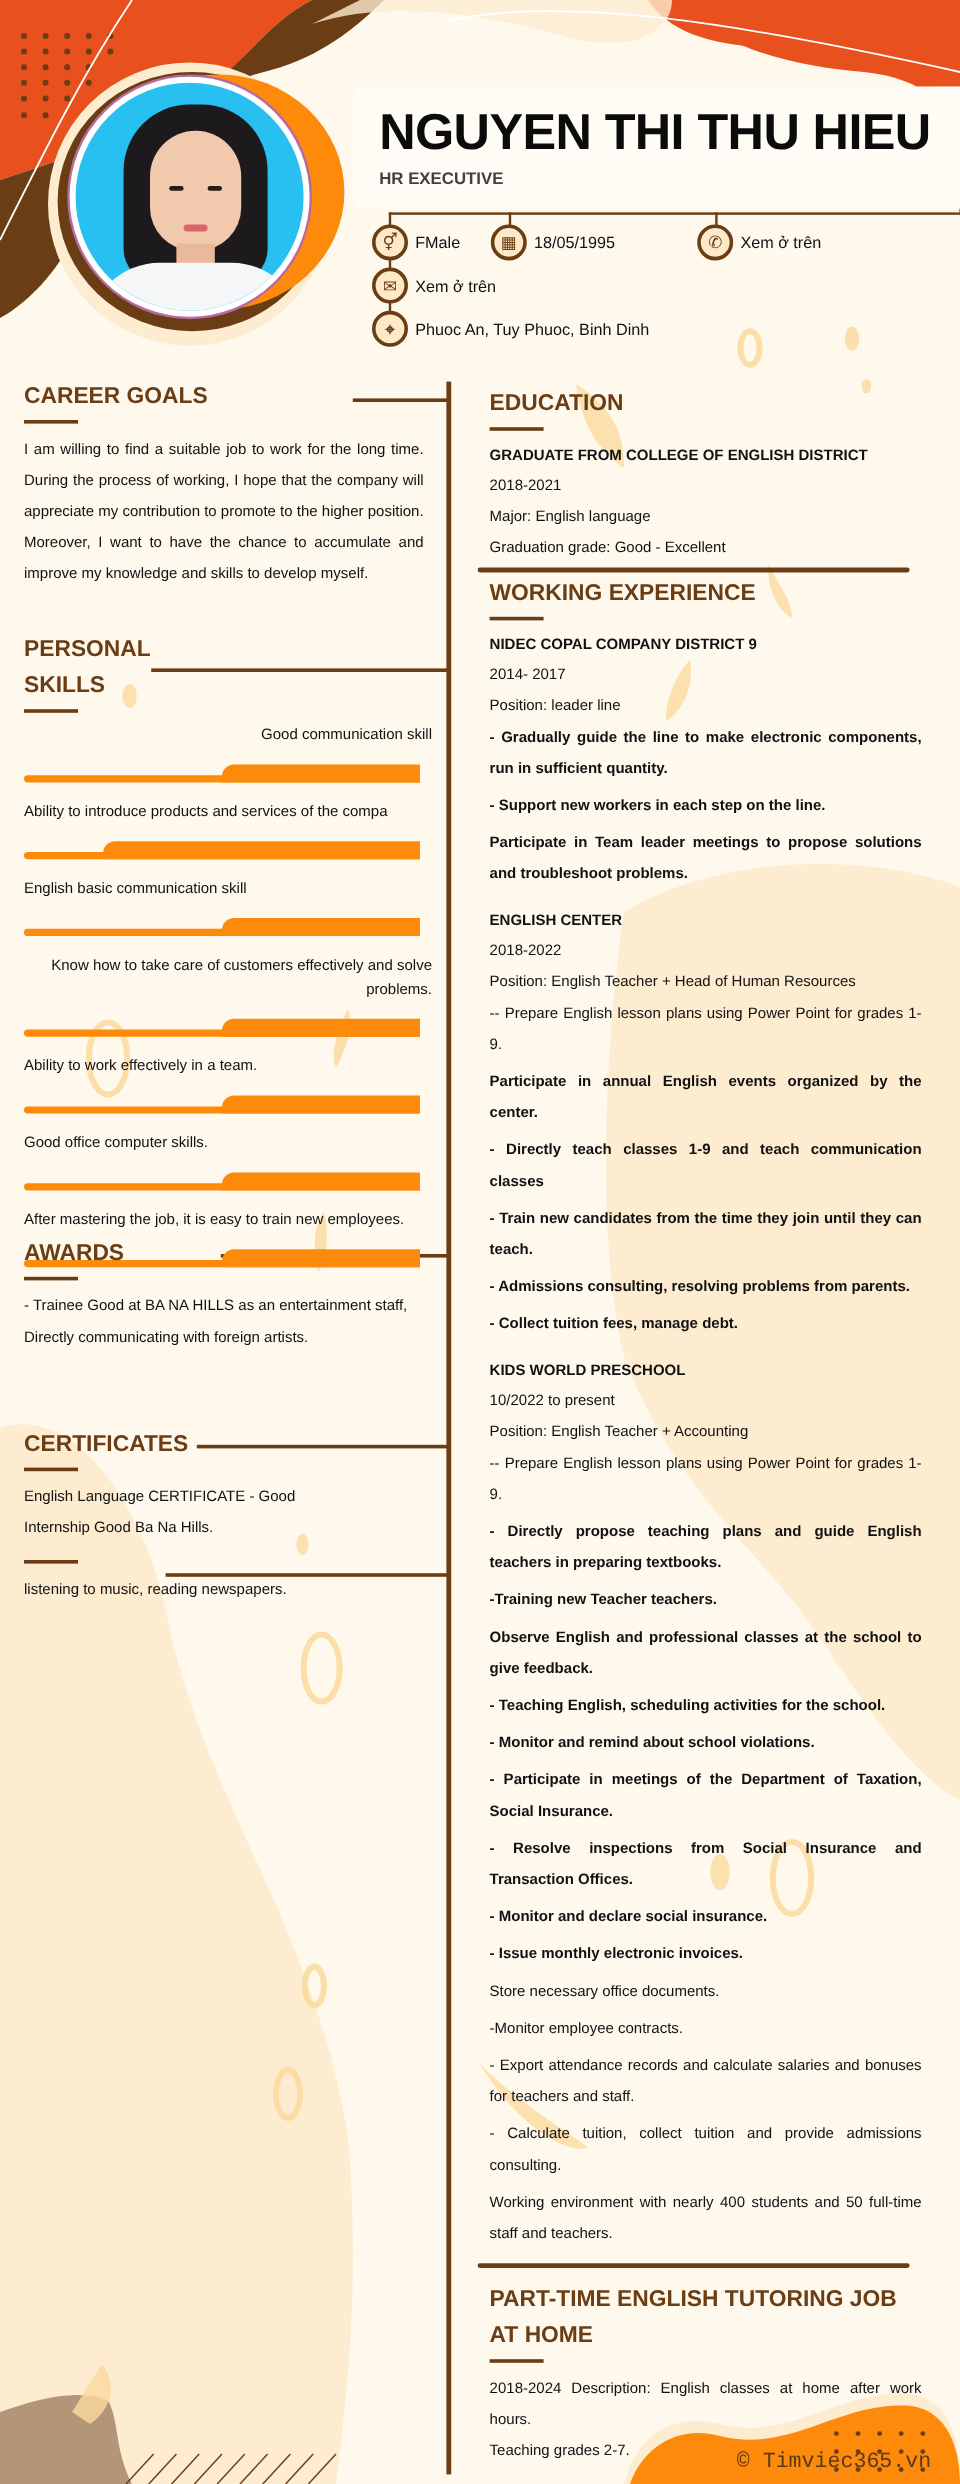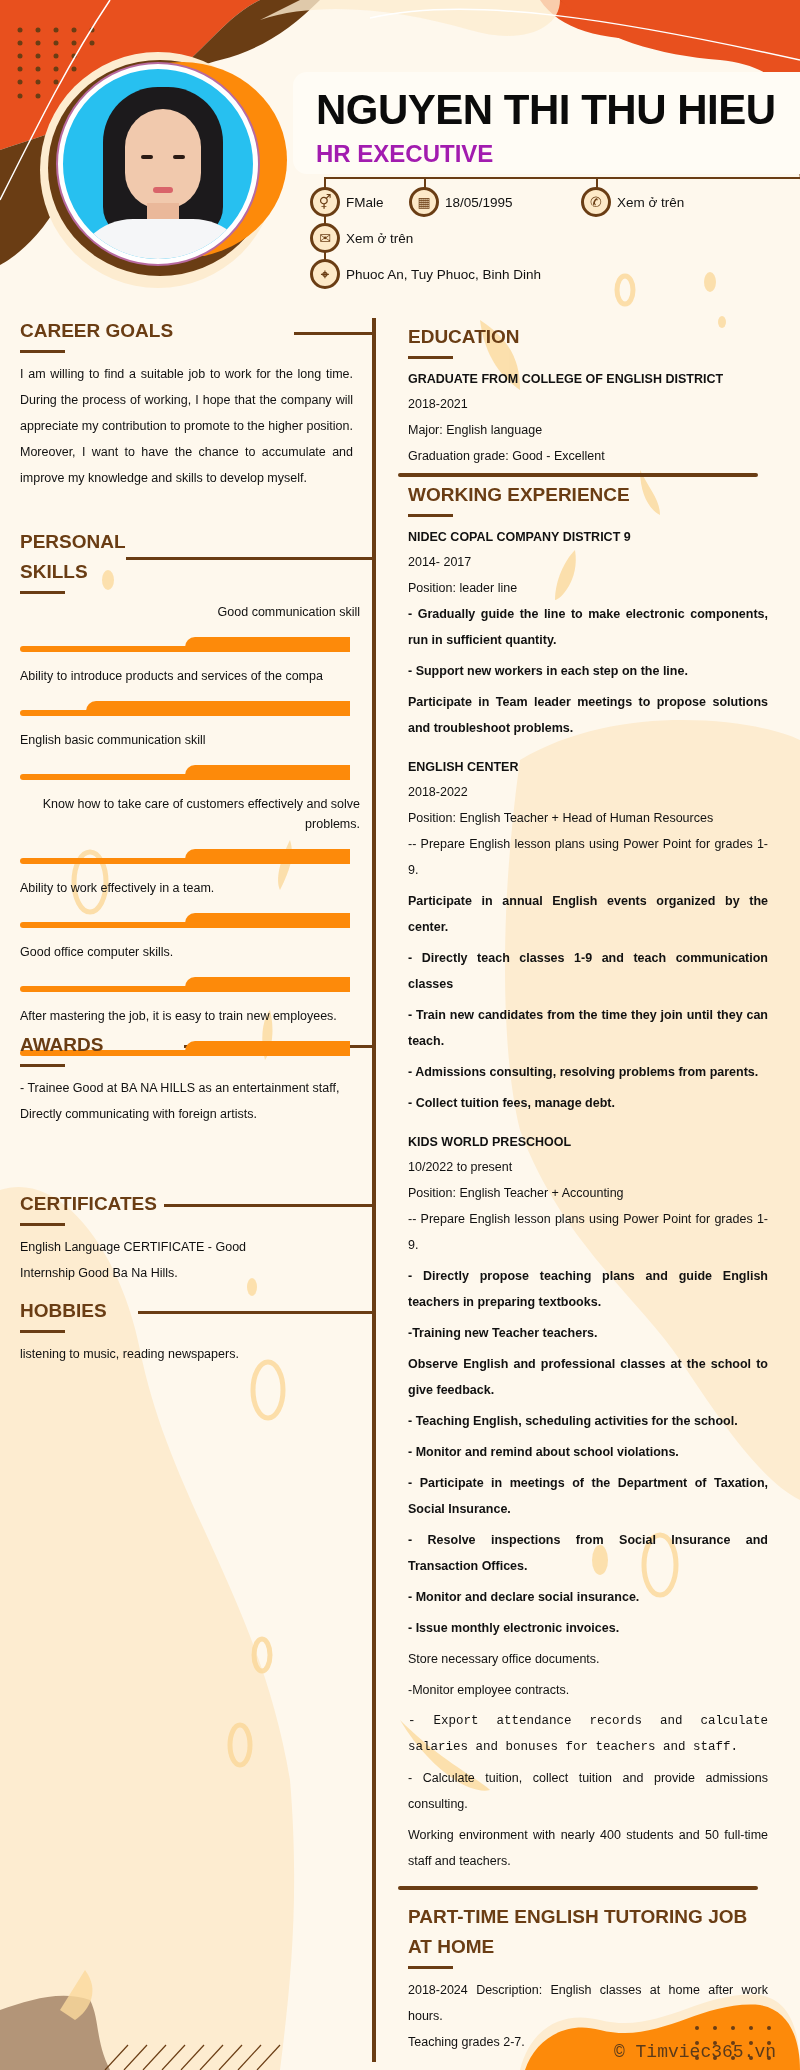--- a/index.html
+++ b/index.html
@@ -27,21 +27,21 @@
   .photo .eye { position: absolute; top: 86px; width: 12px; height: 4px; background: #2a1a14; border-radius: 3px; }
   .photo .lips { position: absolute; left: 90px; top: 118px; width: 20px; height: 6px; background: #d9646a; border-radius: 4px; }
   .photo .neck { position: absolute; left: 84px; top: 134px; width: 32px; height: 24px; background: #eab89a; }
   .photo .shirt { position: absolute; left: 10px; top: 150px; width: 180px; height: 80px; background: #f5f6f8; border-radius: 60px 60px 0 0; }
 
   .name-box {
     position: absolute; left: 293px; top: 72px; width: 507px; height: 102px;
     background: #fffcf5; border-radius: 14px 0 0 14px;
   }
   .name { position: absolute; left: 316px; top: 86px; font-size: 42px; font-weight: 700; color: #0b0b0b; letter-spacing: -0.5px; }
-  .title { position: absolute; left: 316px; top: 140px; font-size: 24px; font-weight: 700; color: #a21caf; }
+  .title { position: absolute; left: 316px; top: 140px; font-size: 14px; font-weight: 700; color: #404040; }
 
   .contact-line-h { position: absolute; left: 324px; top: 177px; width: 476px; height: 2px; background: #6a3d14; }
   .contact-line-v { position: absolute; width: 2px; background: #6a3d14; }
   .contact {
     position: absolute; display: flex; align-items: center; gap: 6px;
     font-size: 13.5px; color: #111;
   }
   .ic {
     width: 30px; height: 30px; border-radius: 50%;
     border: 3px solid #6a3d14; background: #fde9c8;
@@ -280,21 +280,20 @@
 </div>
 
 <div class="content" style="left:20px; top:1189px; width:335px;">
   <div class="sec-h">CERTIFICATES</div>
   <div class="sec-u"></div>
   <div class="p">English Language CERTIFICATE - Good</div>
   <div class="p">Internship Good Ba Na Hills.</div>
 </div>
 
 <div class="content" style="left:20px; top:1296px; width:335px;">
-  <div class="sec-h">HOBBIES</div>
   <div class="sec-u"></div>
   <div class="p">listening to music, reading newspapers.</div>
 </div>
 
 <div class="content" style="left:408px; top:322px; width:360px;">
   <div class="sec-h">EDUCATION</div>
   <div class="sec-u"></div>
   <div class="job-h" style="margin-top:0">GRADUATE FROM COLLEGE OF ENGLISH DISTRICT</div>
   <div class="p">2018-2021</div>
   <div class="p">Major: English language</div>
@@ -334,21 +333,21 @@
         <div class="p b" style="margin-bottom: 5px;">-Training new Teacher teachers.</div>
         <div class="p b" style="margin-bottom: 5px;">Observe English and professional classes at the school to give feedback.</div>
         <div class="p b" style="margin-bottom: 5px;">- Teaching English, scheduling activities for the school.</div>
         <div class="p b" style="margin-bottom: 5px;">- Monitor and remind about school violations.</div>
         <div class="p b" style="margin-bottom: 5px;">- Participate in meetings of the Department of Taxation, Social Insurance.</div>
         <div class="p b" style="margin-bottom: 5px;">- Resolve inspections from Social Insurance and Transaction Offices.</div>
         <div class="p b" style="margin-bottom: 5px;">- Monitor and declare social insurance.</div>
         <div class="p b" style="margin-bottom: 5px;">- Issue monthly electronic invoices.</div>
         <div class="p" style="margin-bottom: 5px;">Store necessary office documents.</div>
         <div class="p" style="margin-bottom: 5px;">-Monitor employee contracts.</div>
-        <div class="p" style="margin-bottom: 5px; font-family: Liberation Mono, monospace;">- Export attendance records and calculate salaries and bonuses for teachers and staff.</div>
+        <div class="p" style="margin-bottom: 5px;">- Export attendance records and calculate salaries and bonuses for teachers and staff.</div>
         <div class="p" style="margin-bottom: 5px;">- Calculate tuition, collect tuition and provide admissions consulting.</div>
         <div class="p" style="margin-bottom: 5px;">Working environment with nearly 400 students and 50 full-time staff and teachers.</div>
       </div>
     </div>
   <div class="hr" style="margin-top:12px;"></div>
   <div style="margin-top:12px;">
     <div class="sec-h" style="line-height:30px;">PART-TIME ENGLISH TUTORING JOB AT HOME</div>
     <div class="sec-u"></div>
     <div class="p">2018-2024 Description: English classes at home after work hours.</div>
     <div class="p">Teaching grades 2-7.</div>

